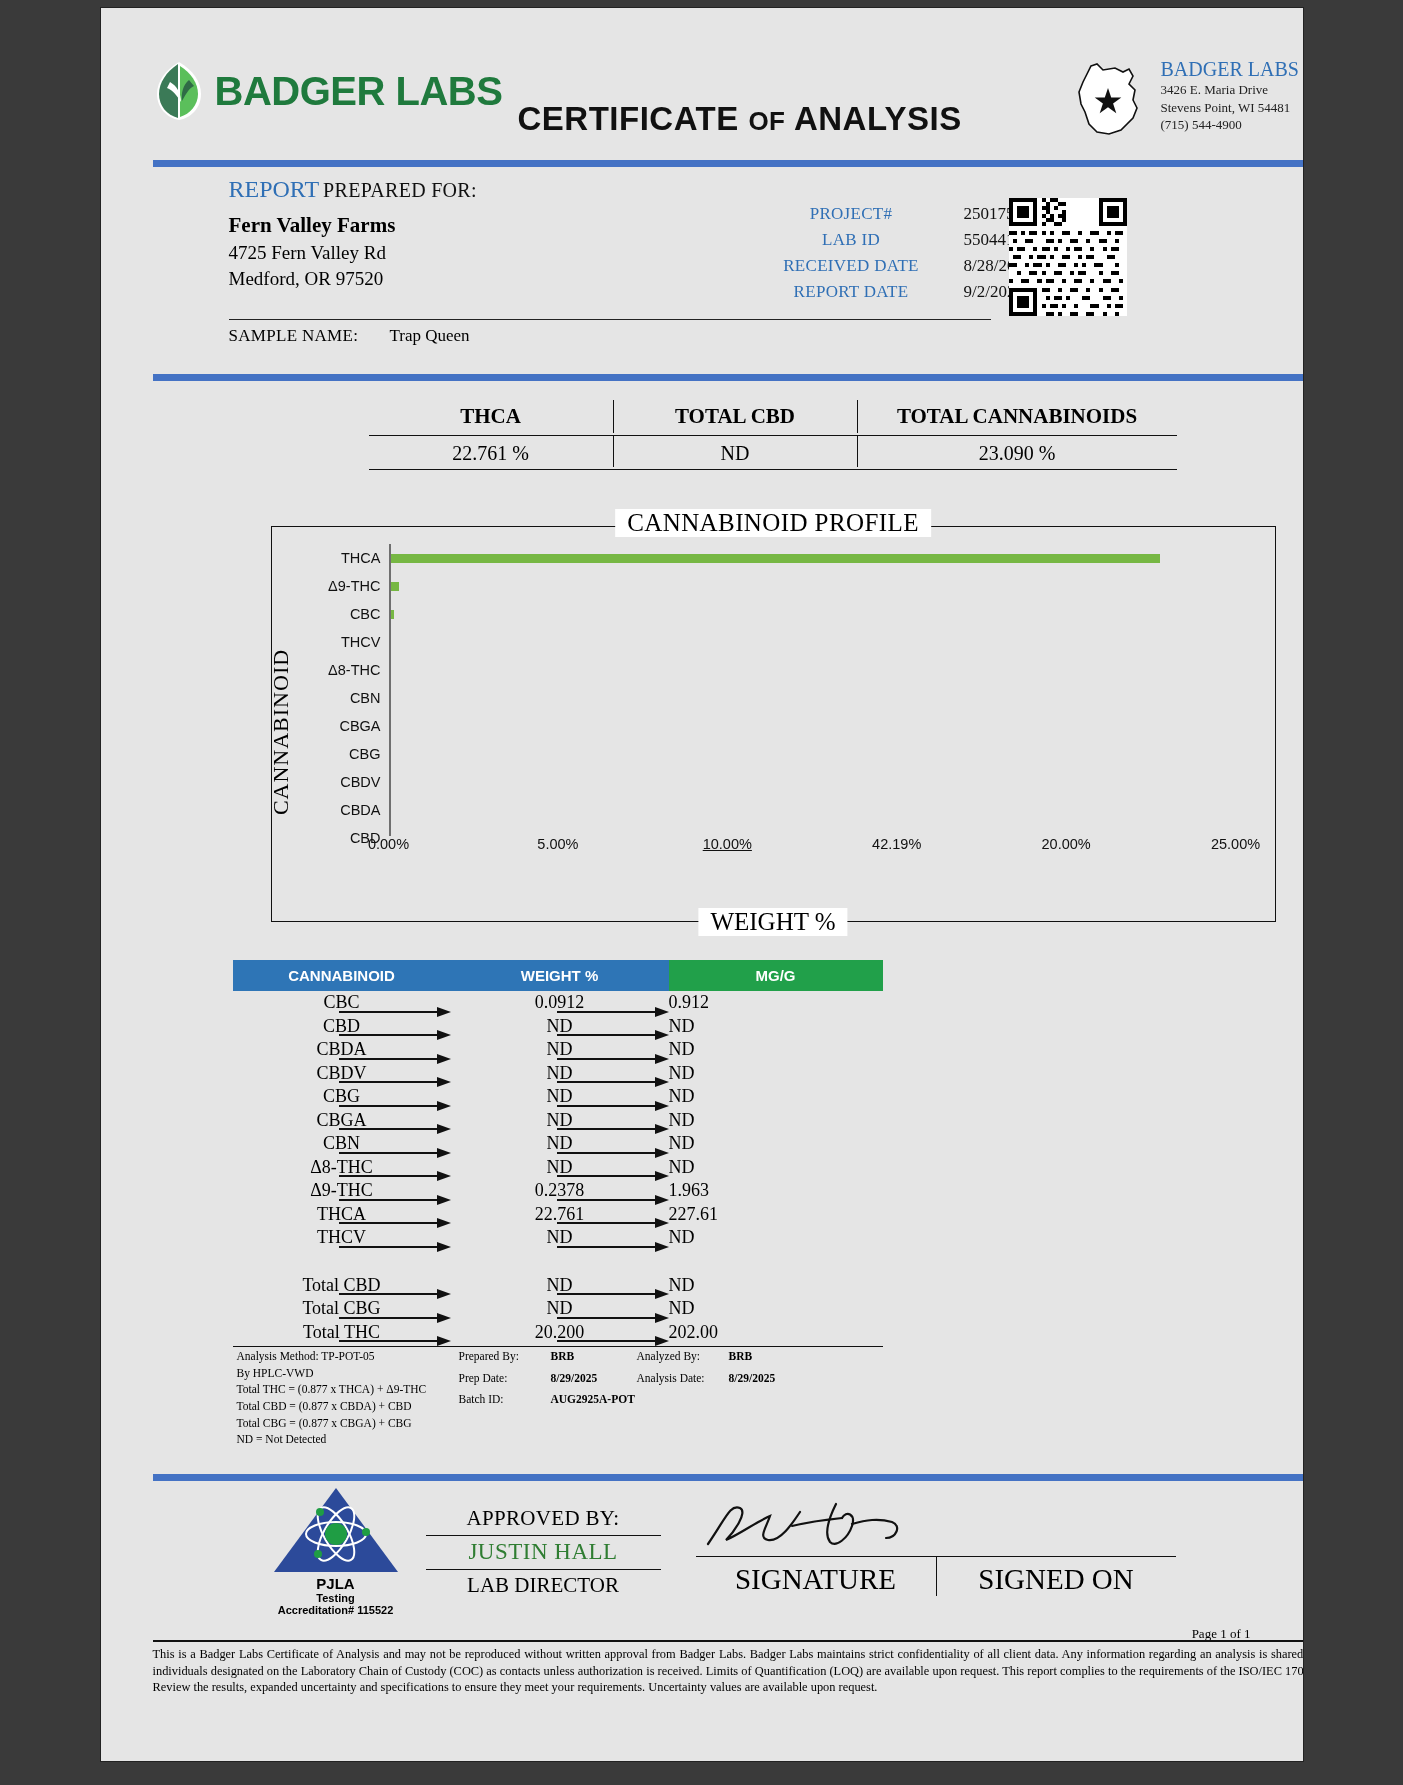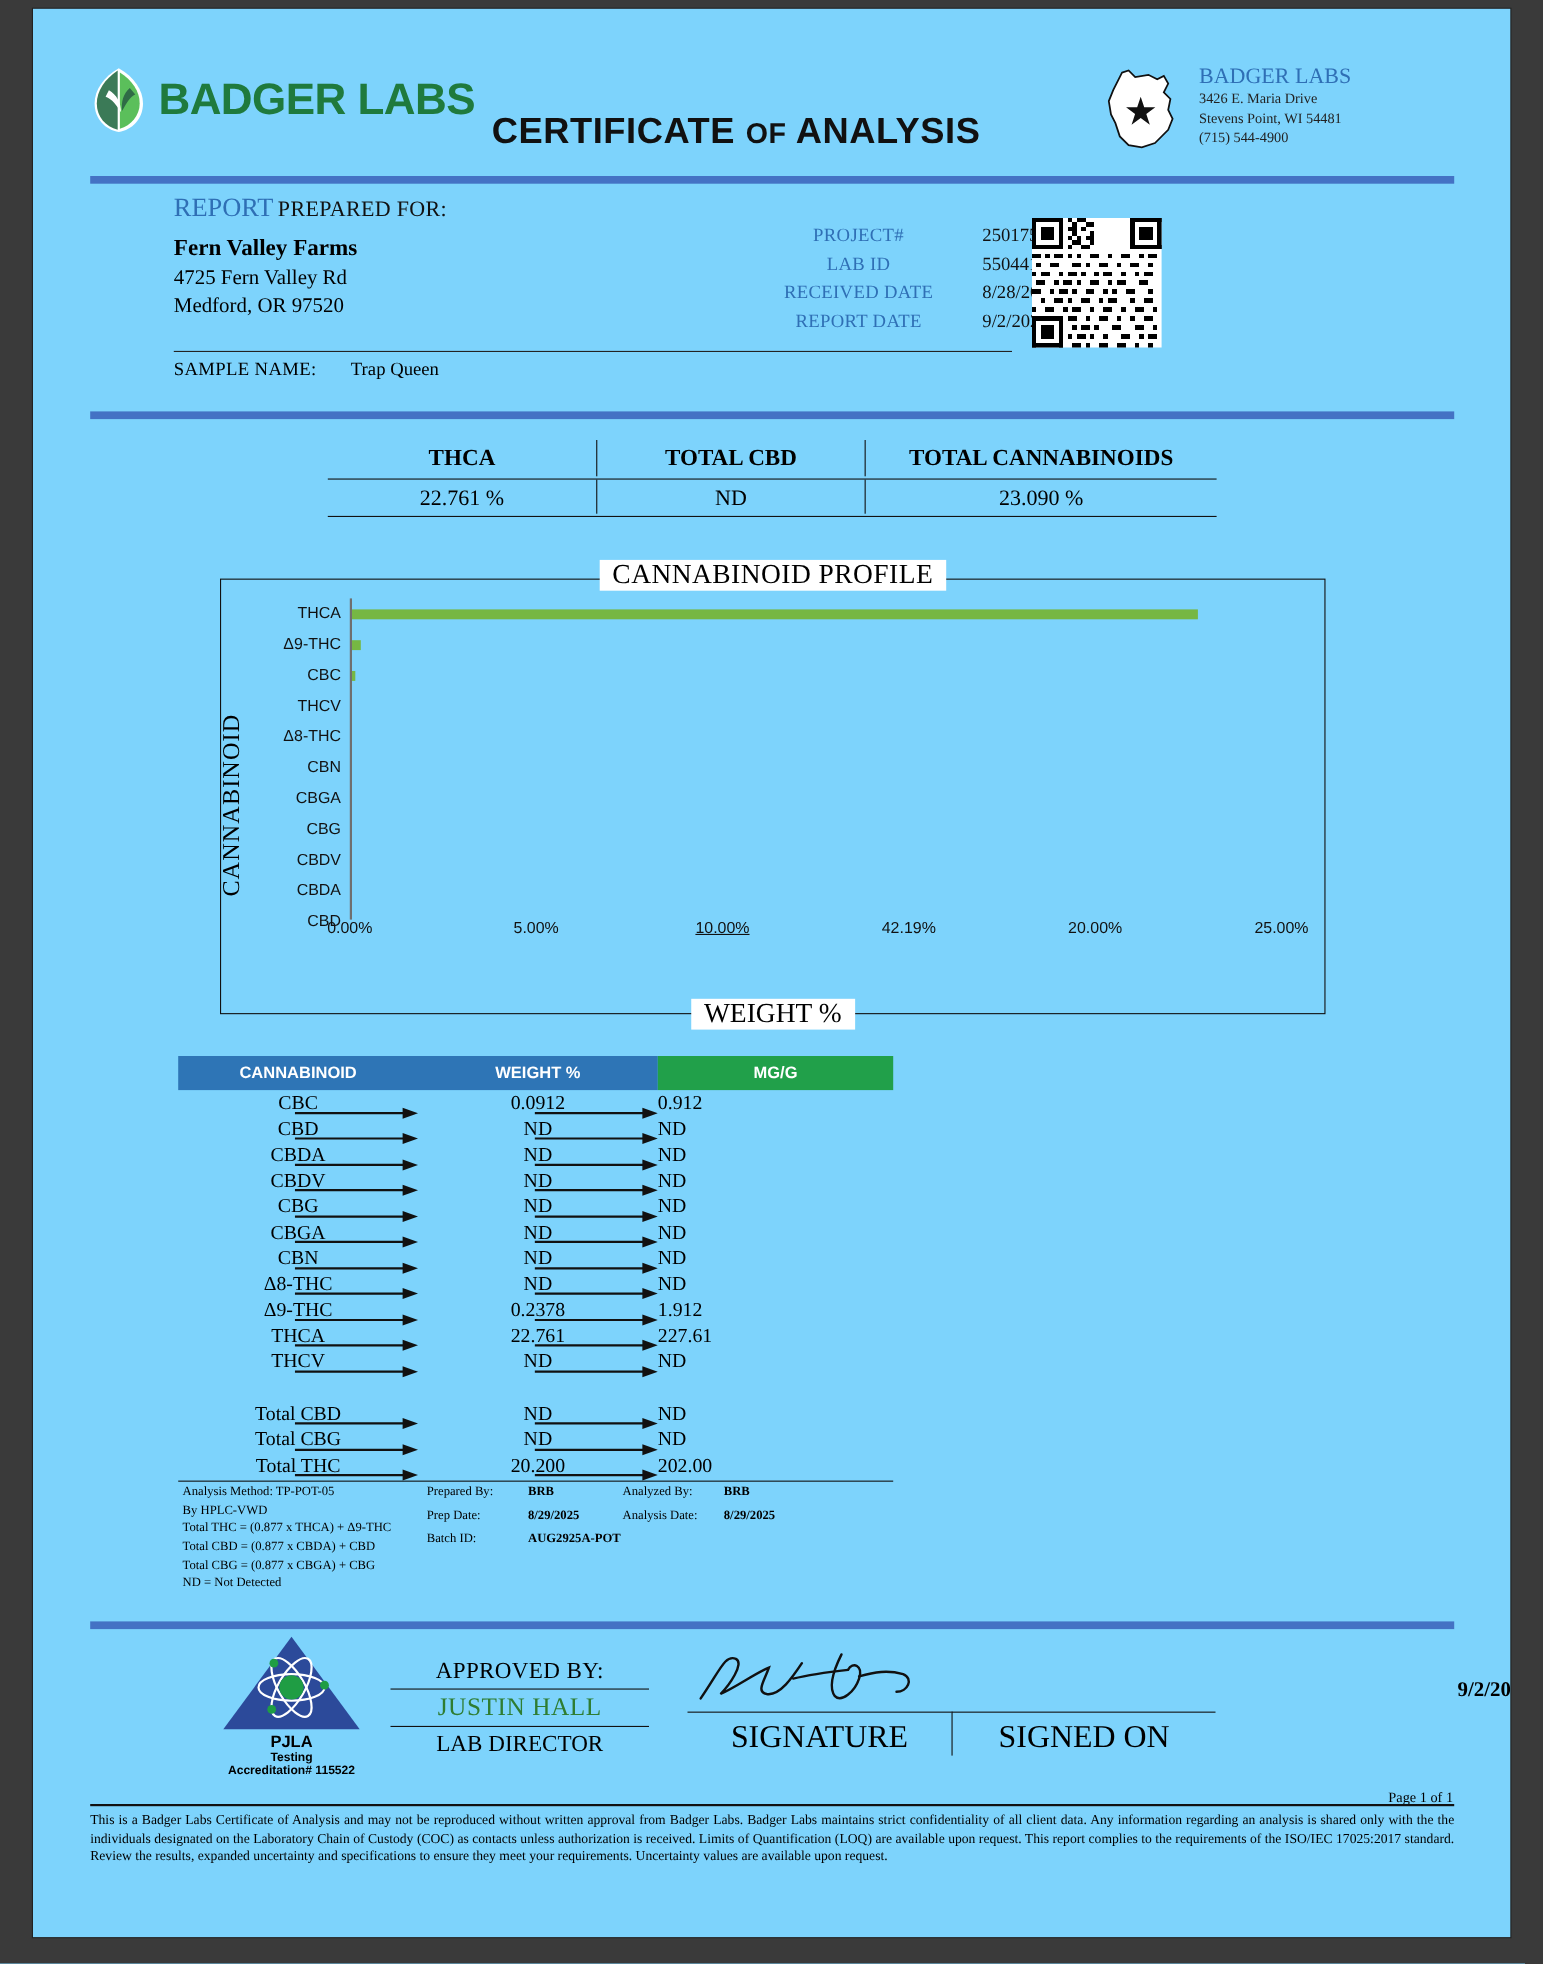--- a/index.html
+++ b/index.html
@@ -5,23 +5,23 @@
   * { box-sizing: border-box; }
   html, body { margin:0; padding:0; }
   body {
     width: 1403px; height: 1785px;
     background: #3a3a3a;
     font-family: "Liberation Serif", serif;
     display: flex; align-items: flex-start; justify-content: center;
   }
   .page {
     position: relative;
-    width: 1343px; height: 1753px;
+    width: 1202px; height: 1753px;
     margin-top: 8px;
-    background: #7dd3fc;
+    background: #e5e5e5;
     box-shadow: 0 0 0 1px #222;
     overflow: hidden;
   }
   .inner { position:absolute; left:0; top:0; right:0; bottom:0; }
 
   
   .hdr { position:absolute; left:52px; top:42px; width:1240px; height:110px; }
   .logo-wrap { position:absolute; left:0; top:10px; display:flex; align-items:center; gap:10px; }
   .logo-mark { width:52px; height:62px; position:relative; }
   .logo-mark svg { display:block; }
@@ -594,21 +594,21 @@
                   <polygon points="112,6 98,1 98,11" fill="#111"></polygon>
                 </svg></span>
             </div>
             <div class="res-val">0.2378</div>
             <div class="res-arrow">
               <span class="arrow"><svg width="112" height="12" viewBox="0 0 112 12">
                   <line x1="0" y1="6" x2="100" y2="6" stroke="#111" stroke-width="2"></line>
                   <polygon points="112,6 98,1 98,11" fill="#111"></polygon>
                 </svg></span>
             </div>
-            <div class="res-val2">1.912</div>
+            <div class="res-val2">1.963</div>
           </div>
           <div class="res-row">
             <div class="res-name">THCA</div>
             <div class="res-arrow">
               <span class="arrow"><svg width="112" height="12" viewBox="0 0 112 12">
                   <line x1="0" y1="6" x2="100" y2="6" stroke="#111" stroke-width="2"></line>
                   <polygon points="112,6 98,1 98,11" fill="#111"></polygon>
                 </svg></span>
             </div>
             <div class="res-val">22.761</div>

